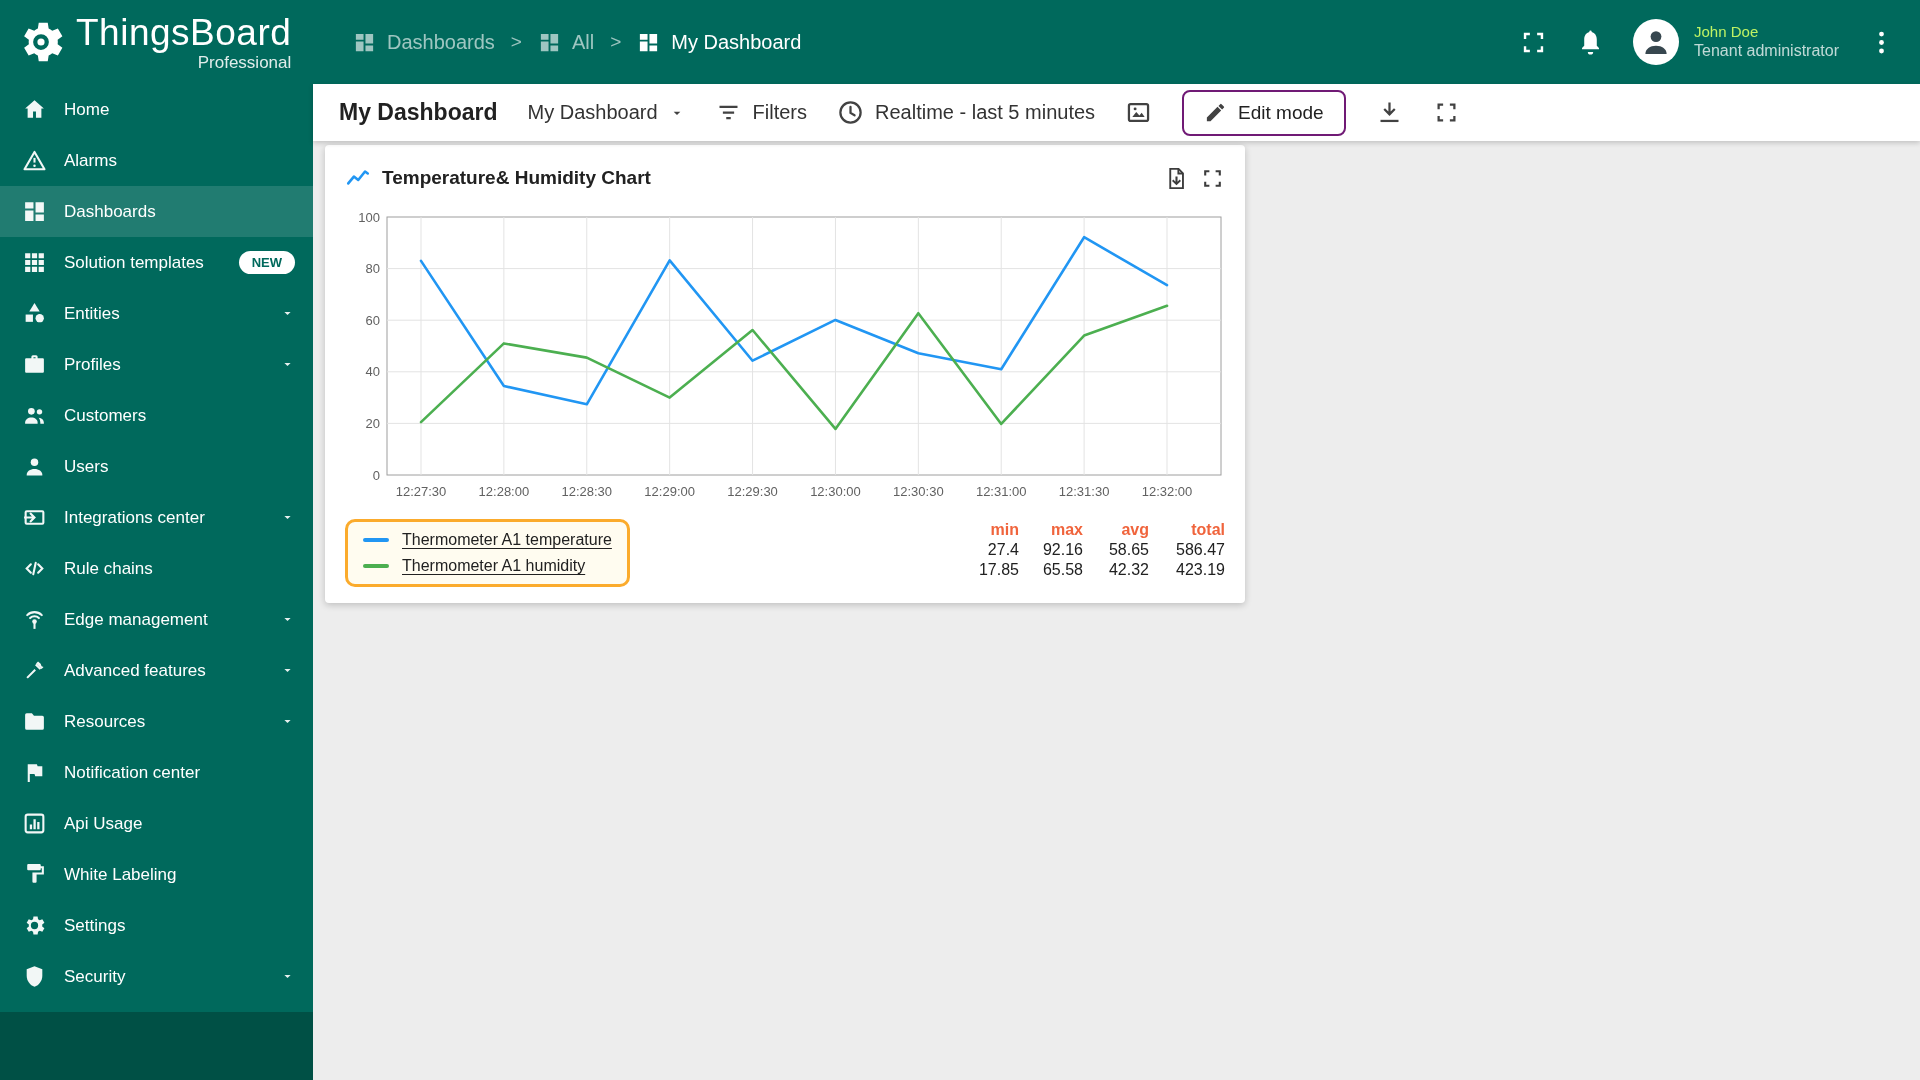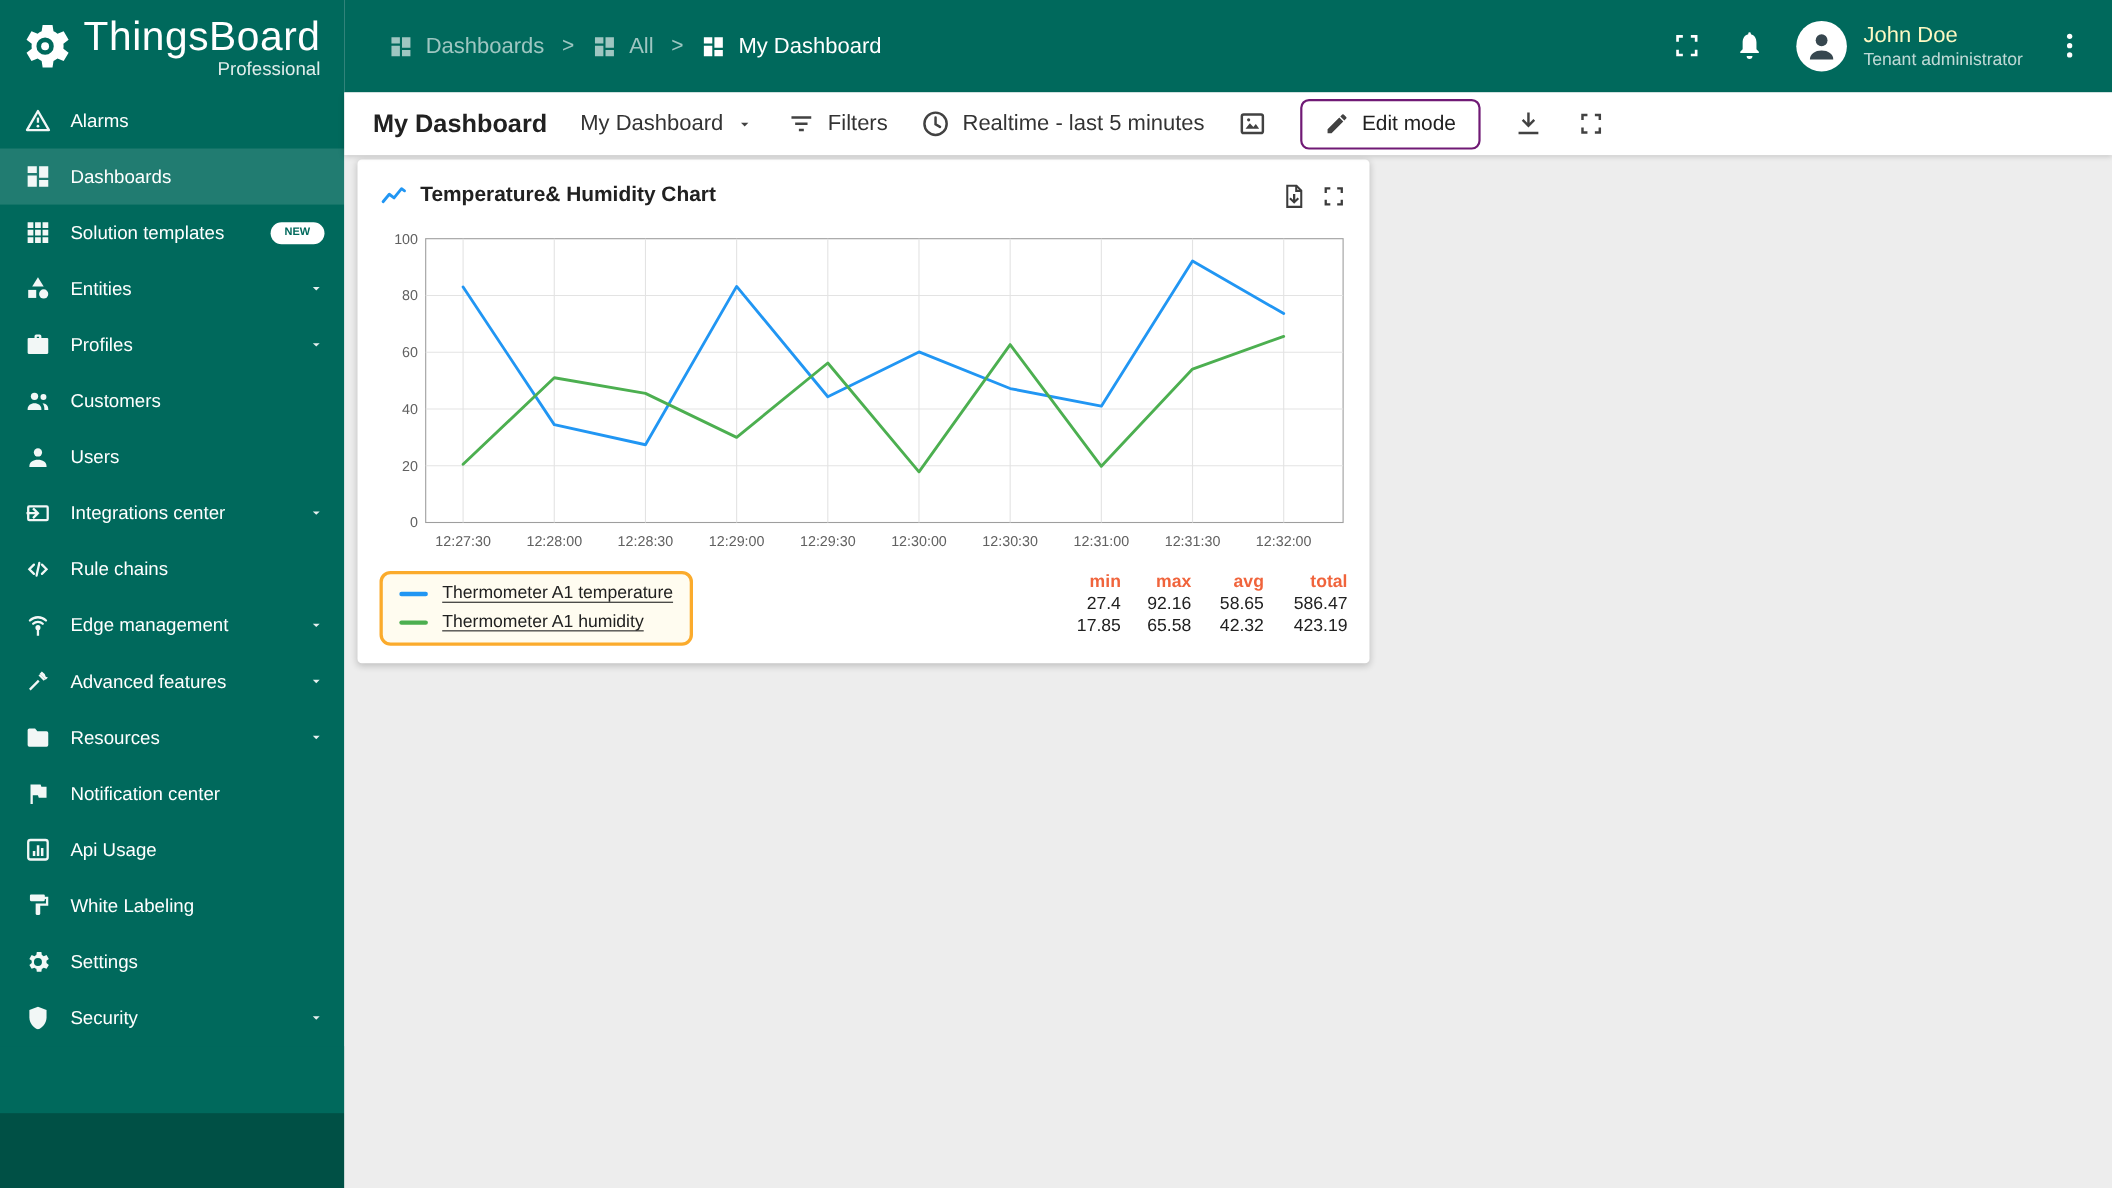--- a/index.html
+++ b/index.html
@@ -18,21 +18,21 @@
   .logo-glyph svg { width:100%; height:100%; }
   .logo-text { line-height:1; }
   .logo-name { font-size:37px; letter-spacing:.5px; color:#fff; }
   .logo-sub { display:block; text-align:right; font-size:17px; color:rgba(255,255,255,.88); margin-top:3px; }
   .nav { flex-shrink:0; }
   .nav-item { height:51px; display:flex; align-items:center; padding:0 18px 0 22px; gap:17px; font-size:17px; cursor:pointer; }
   .nav-item.active { background:rgba(255,255,255,.13); }
   .nav-icon { width:25px; height:25px; flex-shrink:0; opacity:.95; }
   .nav-icon svg { width:100%; height:100%; display:block; }
   .nav-label { flex:1; white-space:nowrap; }
-  .badge { background:#fff; color:#00695c; font-size:10px; font-weight:700; padding:5px 13px; border-radius:14px; line-height:1; }
+  .badge { background:#fff; color:#00695c; font-size:13px; font-weight:700; padding:5px 13px; border-radius:14px; line-height:1; }
   .nav-chevron { width:15px; height:15px; opacity:.9; flex-shrink:0; }
   .nav-chevron svg { width:100%; height:100%; display:block; }
   .sidebar-fill { flex:1; background:#00695c; }
   .sidebar-bottom { height:68px; background:#005045; flex-shrink:0; }
 
   
   .main { flex:1; min-width:0; display:flex; flex-direction:column; }
 
   .header { height:84px; background:#00695c; color:#fff; display:flex; align-items:center; padding:0 24px 0 40px; flex-shrink:0; }
   .breadcrumb { display:flex; align-items:center; gap:16px; font-size:20px; }
@@ -41,21 +41,21 @@
   .crumb-icon { width:23px; height:23px; }
   .crumb-icon svg { width:100%; height:100%; display:block; }
   .crumb-sep { color:rgba(255,255,255,.62); font-size:19px; }
   .header-right { margin-left:auto; display:flex; align-items:center; gap:28px; }
   .hicon { width:29px; height:29px; color:#fff; cursor:pointer; }
   .hicon svg { width:100%; height:100%; display:block; }
   .user-block { display:flex; align-items:center; gap:15px; cursor:pointer; }
   .avatar { width:46px; height:46px; border-radius:50%; background:#fff; display:flex; align-items:center; justify-content:center; }
   .avatar svg { width:34px; height:34px; color:#37474f; }
   .user-text { line-height:1.3; }
-  .user-name { font-size:20px; color:#fef9c3; }
+  .user-name { font-size:15px; color:#bef264; }
   .user-role { font-size:16px; color:rgba(255,255,255,.75); }
 
   .toolbar { height:57px; background:#fff; display:flex; align-items:center; padding:0 26px; gap:30px; box-shadow:0 2px 5px rgba(0,0,0,.18); position:relative; z-index:2; flex-shrink:0; }
   .tb-title { font-size:23px; font-weight:700; color:#212121; }
   .tb-item { display:flex; align-items:center; gap:11px; font-size:20px; color:#333; cursor:pointer; white-space:nowrap; }
   .tb-item:first-of-type { margin-left:auto; }
   .ticon { width:27px; height:27px; color:#424242; flex-shrink:0; }
   .ticon svg { width:100%; height:100%; display:block; }
   .caret { width:16px; height:16px; color:#424242; }
   .caret svg { width:100%; height:100%; display:block; }
@@ -96,20 +96,28 @@
             <circle cx="12" cy="12" r="1.6"></circle>
           </svg>
       </span>
       <span class="logo-text">
         <span class="logo-name">ThingsBoard</span>
         <span class="logo-sub">Professional</span>
       </span>
     </div>
 
     <nav class="nav">
+      <div class="nav-item">
+        <span class="nav-icon">
+            <svg viewBox="0 0 24 24" fill="currentColor">
+              <path d="M12 3.2 3 11h2.4v9h5.2v-6h2.8v6h5.2v-9H21z"></path>
+            </svg>
+          </span>
+        <span class="nav-label">Home</span>
+      </div>
       <div class="nav-item">
         <span class="nav-icon">
             <svg viewBox="0 0 24 24">
               <path d="M12 3.8 21.6 20.4H2.4Z" fill="none" stroke="currentColor" stroke-width="2" stroke-linejoin="round"></path>
               <path d="M12 9.5v4.5" stroke="currentColor" stroke-width="2"></path>
               <circle cx="12" cy="17" r="1.2" fill="currentColor"></circle>
             </svg>
           </span>
         <span class="nav-label">Alarms</span>
       </div>

